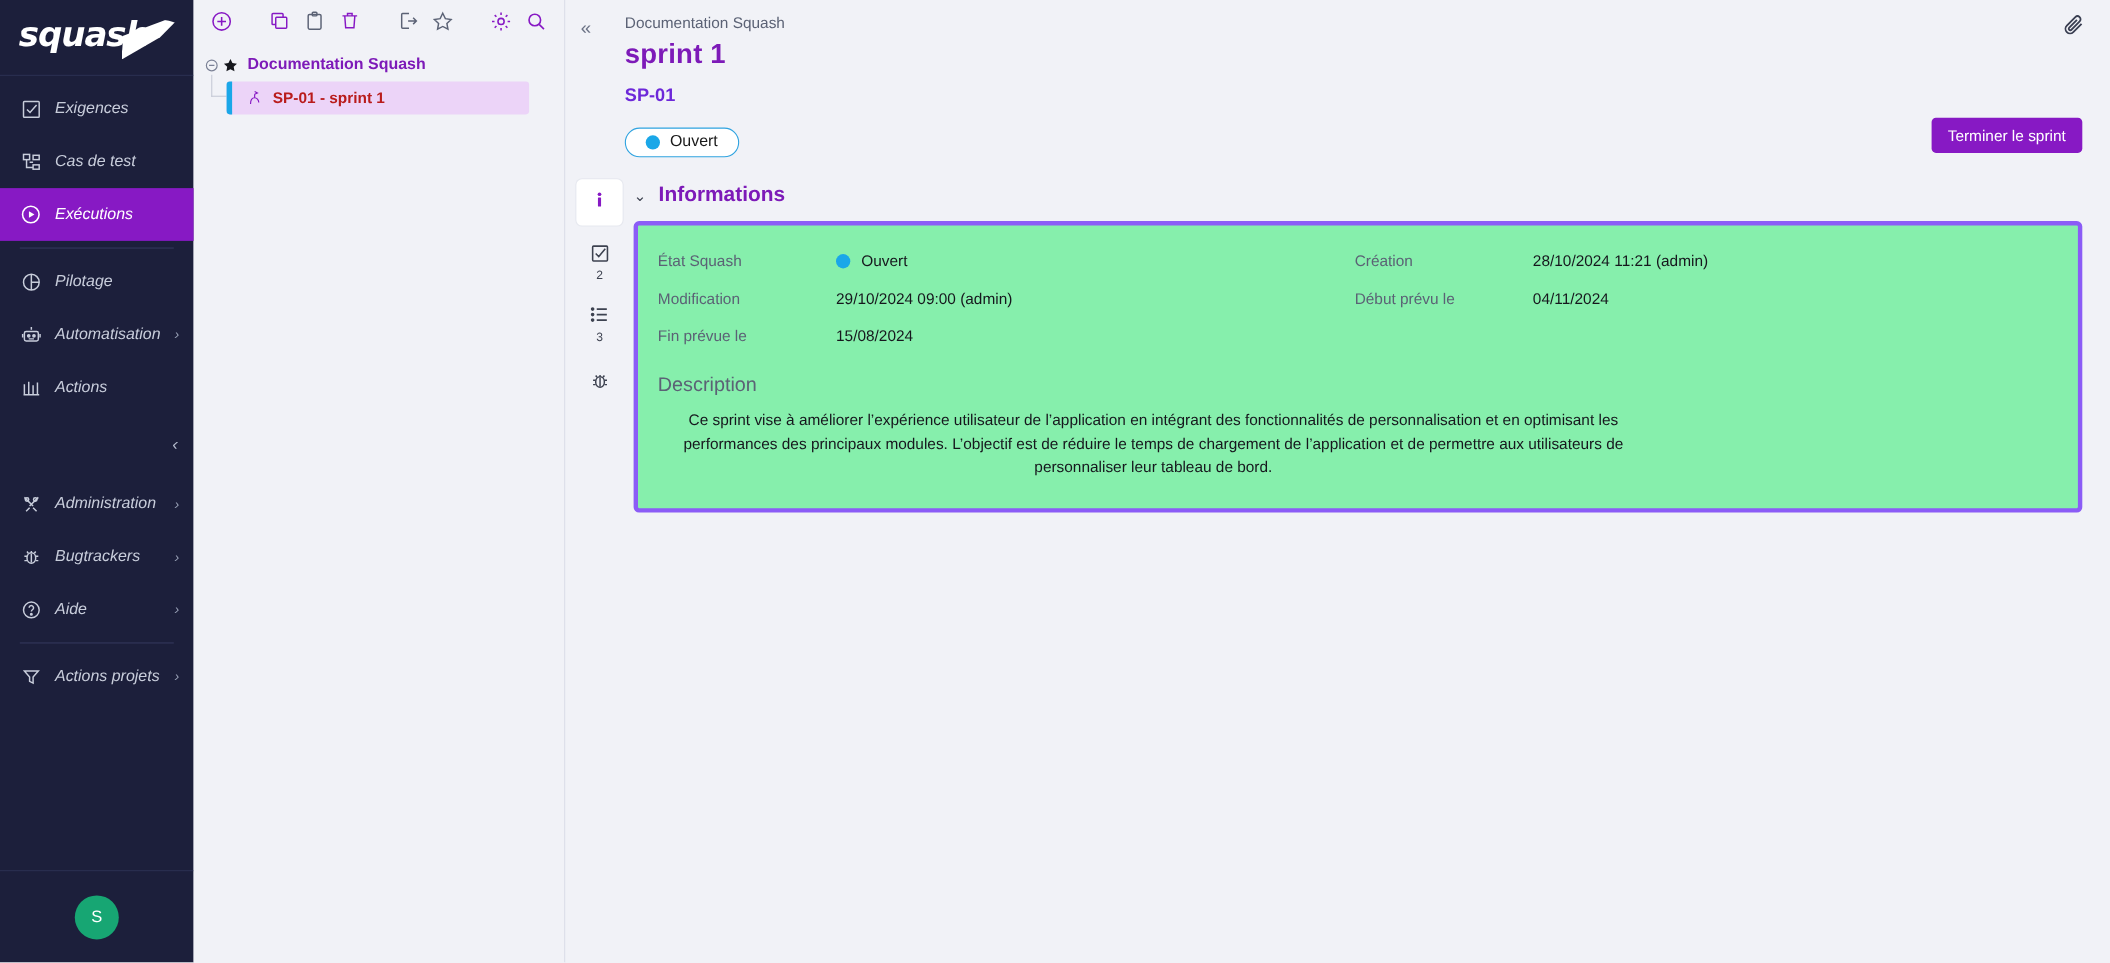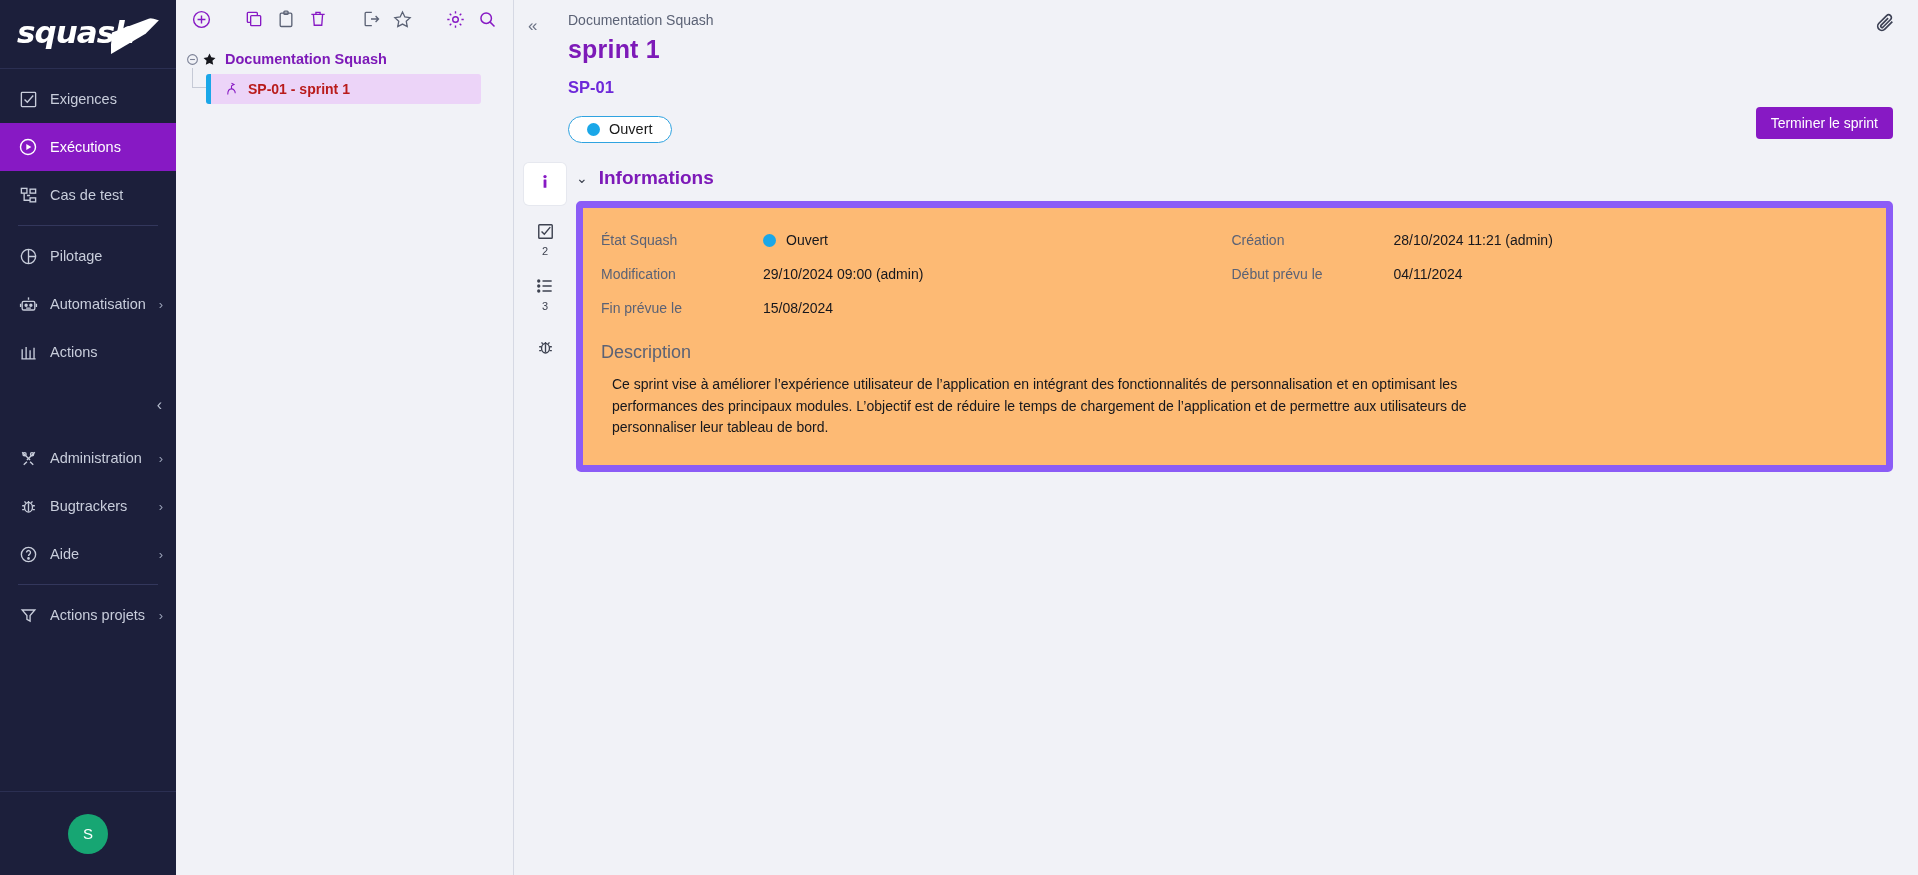--- a/index.html
+++ b/index.html
@@ -31,21 +31,21 @@
   }
   .logo-swoosh {
     position: absolute; right: -4px; top: 4px;
     width: 56px; height: 34px;
     background: #ffffff;
     border-radius: 0 100% 100% 0 / 0 60% 60% 0;
     transform: rotate(-8deg) skewX(-10deg);
     clip-path: polygon(0 38%, 100% 0, 62% 55%, 0 100%);
   }
 
-  .nav { padding-top: 6px; }
+  .nav { padding-top: 6px; font-style: italic; }
   .nav-item {
     display: flex; align-items: center;
     height: 48px; padding: 0 14px;
     cursor: pointer; position: relative;
     color: #c8cddb;
   }
   .nav-item .ic {
     width: 28px; flex: 0 0 28px;
     display: flex; align-items: center; justify-content: center;
     color: #c8cddb;
@@ -188,31 +188,31 @@
 
   .panel-col { flex: 1 1 auto; padding-right: 25px; }
   .section-head {
     display: flex; align-items: center; gap: 11px;
     margin: 4px 0 12px 10px; cursor: pointer;
   }
   .section-head .chevd { font-size: 14px; color: #3d4250; }
   .section-head .stitle { font-size: 19px; color: #7d1ab8; font-weight: 600; }
 
   .card {
-    background: #fdba74; border: 7px solid #8b5cf6; border-radius: 5px;
+    background: #86efac; border: 4px solid #8b5cf6; border-radius: 5px;
     margin-left: 10px; padding: 20px 24px 26px 18px;
   }
   .fgrid { display: grid; grid-template-columns: 162px 1fr 162px 1fr; row-gap: 10px; }
   .flabel { font-size: 14px; color: #5b6275; line-height: 24px; }
   .fvalue { font-size: 14px; color: #16171d; line-height: 24px; display: flex; align-items: center; gap: 10px; }
 
   .desc-label { font-size: 18px; color: #5b6275; margin-top: 22px; }
   .desc-text {
     font-size: 14px; color: #16171d; line-height: 21.5px;
-    margin-top: 11px; padding-left: 11px; max-width: 890px;
+    margin-top: 11px; padding-left: 11px; max-width: 890px; text-align: center;
   }
 </style>
 </head>
 <body>
 
 <div class="app">
 
   <aside class="sidebar">
 
     <div class="logo-box">
@@ -227,40 +227,40 @@
       <div class="nav-item">
         <span class="ic">
           <svg width="19" height="19" viewBox="0 0 24 24" fill="none" stroke="currentColor" stroke-width="1.7">
             <rect x="3" y="3" width="18" height="18" rx="1"></rect>
               <path d="M7 12l3.5 3.5L18 7"></path>
           </svg>
         </span>
         <span class="lbl">Exigences</span>
       </div>
 
-      <div class="nav-item active">
-        <span class="ic">
-          <svg width="20" height="20" viewBox="0 0 24 24" fill="none" stroke="currentColor" stroke-width="1.7">
-            <circle cx="12" cy="12" r="9"></circle>
-              <path d="M10 8.5l6 3.5-6 3.5z" fill="currentColor" stroke="none"></path>
-          </svg>
-        </span>
-        <span class="lbl">Exécutions</span>
-      </div>
-
       <div class="nav-item">
         <span class="ic">
           <svg width="19" height="19" viewBox="0 0 24 24" fill="none" stroke="currentColor" stroke-width="1.7">
             <rect x="3" y="3" width="7" height="6"></rect>
               <rect x="14" y="4" width="7" height="5"></rect>
               <rect x="14" y="15" width="7" height="5"></rect>
             <path d="M6.5 9v9h7.5M10 12h4"></path>
           </svg>
         </span>
         <span class="lbl">Cas de test</span>
+      </div>
+
+      <div class="nav-item active">
+        <span class="ic">
+          <svg width="20" height="20" viewBox="0 0 24 24" fill="none" stroke="currentColor" stroke-width="1.7">
+            <circle cx="12" cy="12" r="9"></circle>
+              <path d="M10 8.5l6 3.5-6 3.5z" fill="currentColor" stroke="none"></path>
+          </svg>
+        </span>
+        <span class="lbl">Exécutions</span>
       </div>
 
       <div class="nav-sep"></div>
 
       <div class="nav-item">
         <span class="ic">
           <svg width="19" height="19" viewBox="0 0 24 24" fill="none" stroke="currentColor" stroke-width="1.7">
             <circle cx="12" cy="12" r="9"></circle>
               <path d="M12 3v18M12 12h9"></path>
           </svg>

